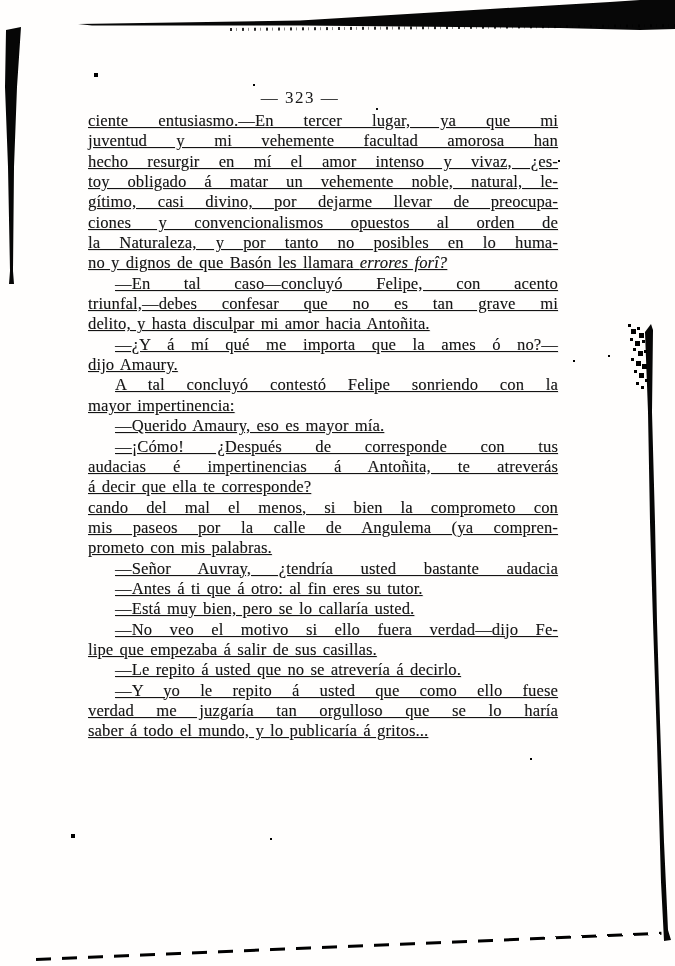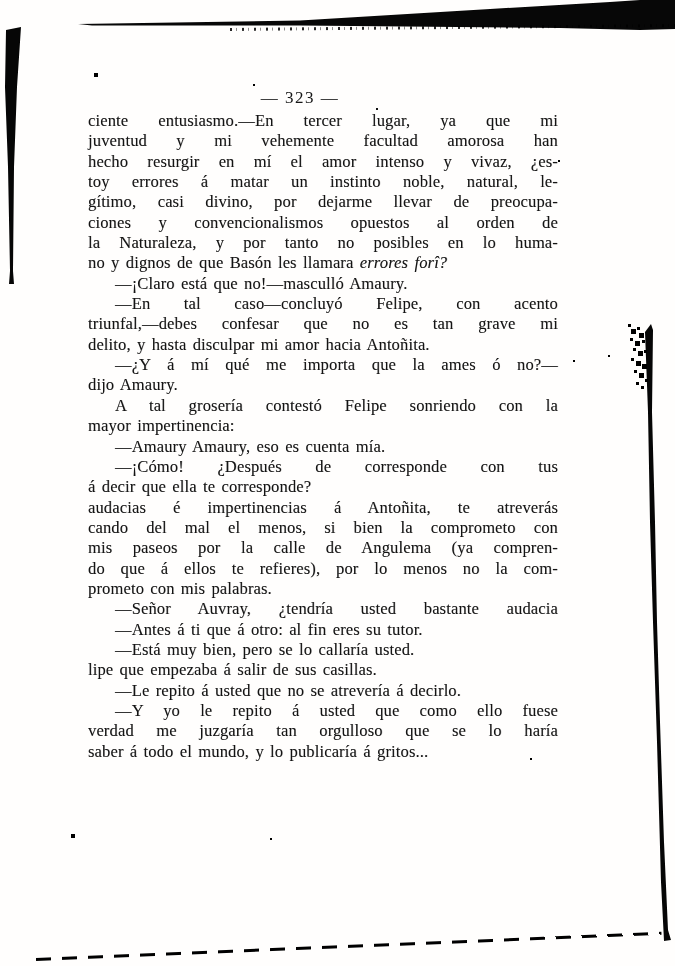--- a/index.html
+++ b/index.html
@@ -28,20 +28,21 @@
     left: 88px; top: 111px; width: 470px;
     color: #141414;
     font-size: 16.5px;
     letter-spacing: 0.15px;
     word-spacing: 2px;
   }
   .line {
     height: 20.35px;
     line-height: 20.35px;
     text-shadow: 0.4px 0.4px 0 rgba(10,10,10,0.28);
+    text-decoration: underline;
   }
   .line.indent { text-indent: 27px; }
   .line.jfull { text-align: justify; text-align-last: justify; }
   .line i { font-style: italic; }
   
   .art { position: absolute; pointer-events: none; }
   #art-top-wedge {
     left: 0; top: 0; width: 675px; height: 32px;
     background: #070707;
     clip-path: polygon(78px 24px, 300px 20.5px, 490px 9px, 610px 2px, 640px 0px,
@@ -101,44 +102,43 @@
   <div class="art" id="art-right-fuzz"></div>
   <div class="art" id="art-bottom-dashes"></div>
   <div class="art" id="art-specks"></div>
 
   <div id="page-number">— 323 —</div>
 
   <div id="text-block">
       <div class="line jfull">ciente entusiasmo.—En tercer lugar, ya que mi</div>
       <div class="line jfull">juventud y mi vehemente facultad amorosa han</div>
       <div class="line jfull">hecho resurgir en mí el amor intenso y vivaz, ¿es-</div>
-      <div class="line jfull">toy errores á matar un instinto noble, natural, le-</div>
+      <div class="line jfull">toy obligado á matar un vehemente noble, natural, le-</div>
       <div class="line jfull">gítimo, casi divino, por dejarme llevar de preocupa-</div>
       <div class="line jfull">ciones y convencionalismos opuestos al orden de</div>
       <div class="line jfull">la Naturaleza, y por tanto no posibles en lo huma-</div>
       <div class="line">no y dignos de que Basón les llamara <i>errores forî?</i></div>
-      <div class="line indent">—¡Claro está que no!—masculló Amaury.</div>
       <div class="line indent jfull">—En tal caso—concluyó Felipe, con acento</div>
       <div class="line jfull">triunfal,—debes confesar que no es tan grave mi</div>
       <div class="line">delito, y hasta disculpar mi amor hacia Antoñita.</div>
       <div class="line indent jfull">—¿Y á mí qué me importa que la ames ó no?—</div>
       <div class="line">dijo Amaury.</div>
-      <div class="line indent jfull">A tal grosería contestó Felipe sonriendo con la</div>
+      <div class="line indent jfull">A tal concluyó contestó Felipe sonriendo con la</div>
       <div class="line">mayor impertinencia:</div>
-      <div class="line indent">—Amaury Amaury, eso es cuenta mía.</div>
+      <div class="line indent">—Querido Amaury, eso es mayor mía.</div>
       <div class="line indent jfull">—¡Cómo! ¿Después de corresponde con tus</div>
+      <div class="line jfull">audacias é impertinencias á Antoñita, te atreverás</div>
       <div class="line">á decir que ella te corresponde?</div>
-      <div class="line jfull">audacias é impertinencias á Antoñita, te atreverás</div>
       <div class="line jfull">cando del mal el menos, si bien la comprometo con</div>
       <div class="line jfull">mis paseos por la calle de Angulema (ya compren-</div>
-      <div class="line jfull">do que á ellos te refieres), por lo menos no la com-</div>
       <div class="line">prometo con mis palabras.</div>
       <div class="line indent jfull">—Señor Auvray, ¿tendría usted bastante audacia</div>
       <div class="line indent">—Antes á ti que á otro: al fin eres su tutor.</div>
       <div class="line indent">—Está muy bien, pero se lo callaría usted.</div>
+      <div class="line indent jfull">—No veo el motivo si ello fuera verdad—dijo Fe-</div>
       <div class="line">lipe que empezaba á salir de sus casillas.</div>
       <div class="line indent">—Le repito á usted que no se atrevería á decirlo.</div>
       <div class="line indent jfull">—Y yo le repito á usted que como ello fuese</div>
       <div class="line jfull">verdad me juzgaría tan orgulloso que se lo haría</div>
       <div class="line">saber á todo el mundo, y lo publicaría á gritos...</div>
     </div>
 
 </div>
 
 </body></html>

